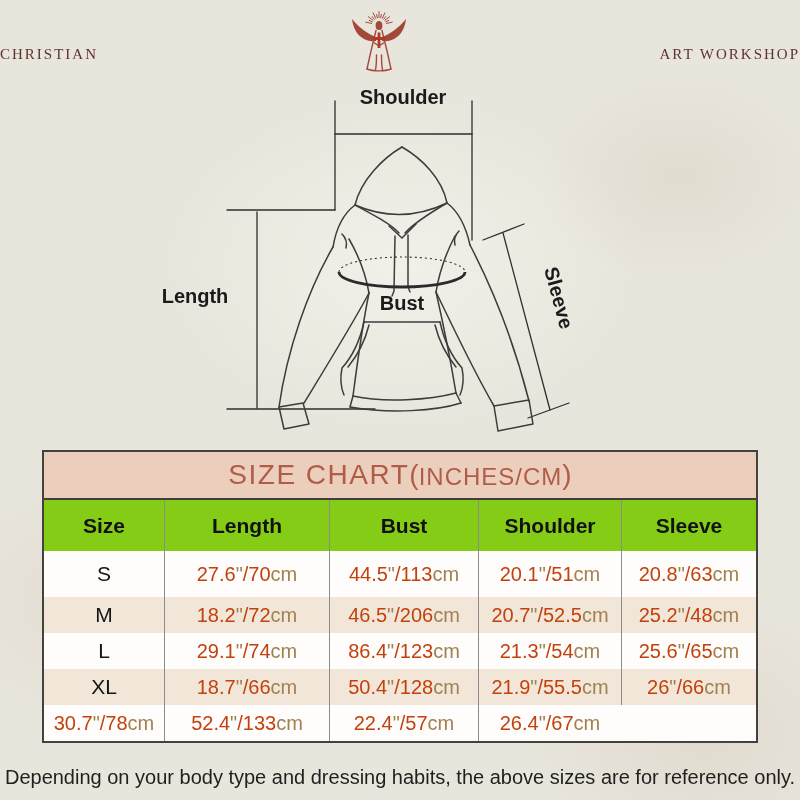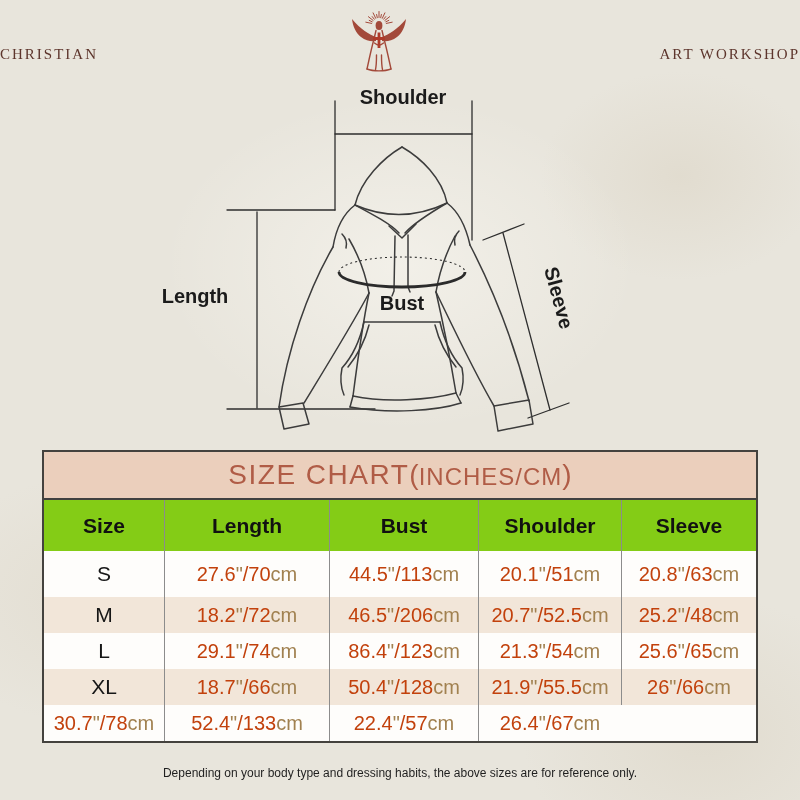--- a/index.html
+++ b/index.html
@@ -32,21 +32,21 @@
   .thead-row{height:51px;background:#84cc16;}
   .thead-row .cell{font-weight:700;font-size:21px;color:#111;}
   .tbody .trow{height:36px;background:#fefdfb;}
   .tbody .trow:first-child{height:46px;}
   .tbody .trow.alt{background:#f2e6d9;}
   .size-cell{font-size:21px;color:#161616;}
   .m-cell{font-size:20px;color:#161616;}
   .m-cell .n{color:#c2410c;}
   .m-cell .u{color:#a18150;}
   
-  .footer{position:absolute;top:766px;left:0;right:0;margin:0;text-align:center;font-size:12px;color:#1f1f1f;}
+  .footer{position:absolute;top:766px;left:0;right:0;margin:0;text-align:center;font-size:20px;color:#1f1f1f;}
 </style>
 </head>
 <body>
 
 <div class="page">
 
   <header class="logo">
     <span class="logo-text">CHRISTIAN</span>
     <svg width="72" height="64" viewBox="0 0 72 64" aria-hidden="true">
       <g stroke="#a3493a" stroke-width="1" stroke-linecap="round">

